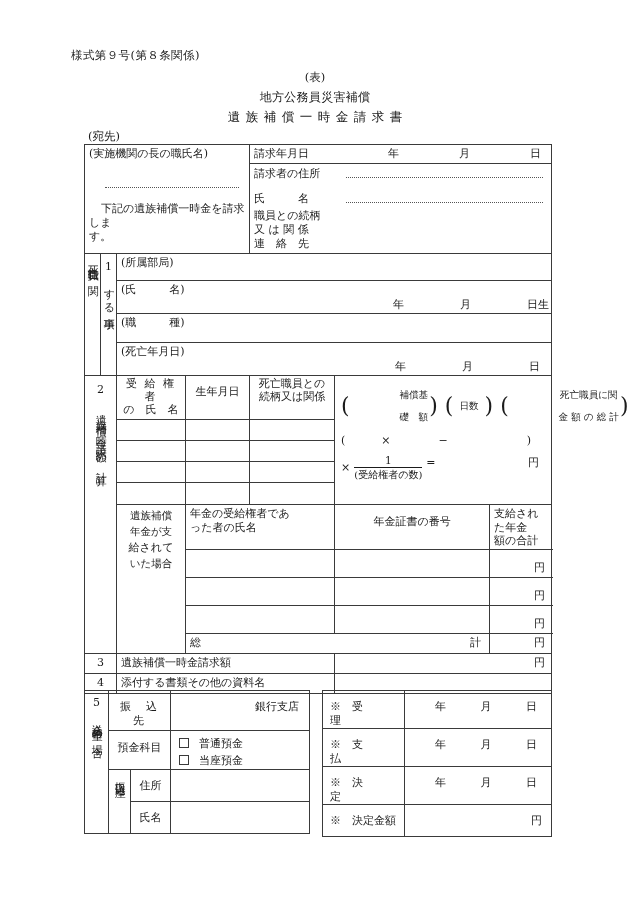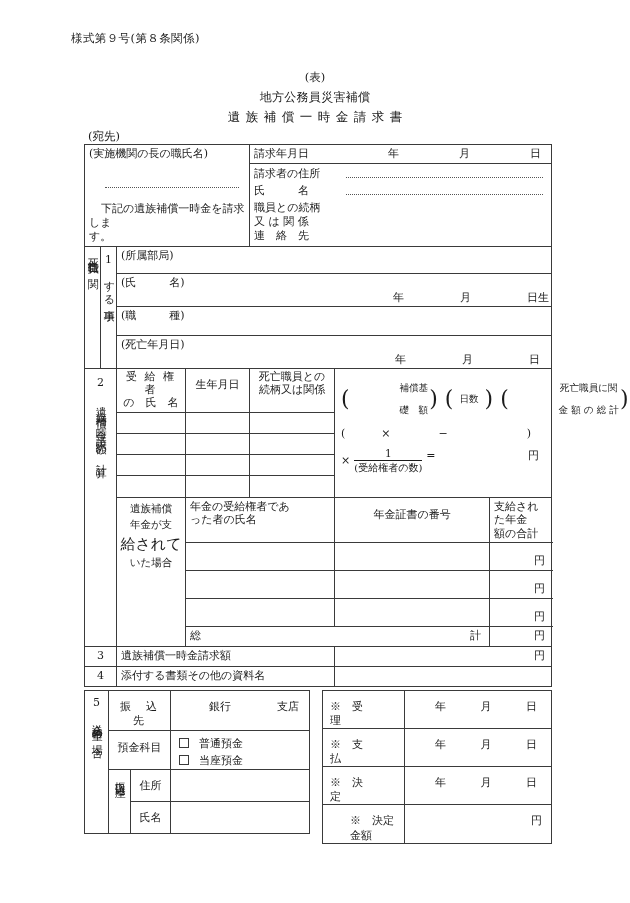--- a/index.html
+++ b/index.html
@@ -21,21 +21,21 @@
     inset: 0;
     width: 630px;
     height: 903px;
     overflow: hidden;
   }
 
   
   .form-no {
     position: absolute;
     left: 71px;
-    top: 31px;
+    top: 48px;
     font-size: 11.5px;
     letter-spacing: 0.4px;
     white-space: nowrap;
   }
   .omote {
     position: absolute;
     left: 0; right: 0;
     top: 70px;
     text-align: center;
     font-size: 11.5px;
@@ -248,21 +248,21 @@
       </td>
     </tr>
     <tr>
       <td colspan="4" style="height:82px">
         <div class="pad" style="height:100%;box-sizing:border-box;padding-top:3px;">
           <div style="display:flex;align-items:flex-end;">
             <span style="width:92px;flex:0 0 92px;">請求者の住所</span>
             <span class="dotline" style="flex:1 1 auto;margin-bottom:3px;margin-right:4px;"></span>
           </div>
           <div style="display:flex;align-items:flex-end;margin-top:3px;">
-            <span style="width:92px;flex:0 0 92px;">氏　　　名</span>
+            <span style="width:92px;flex:0 0 92px;margin-top:8px;">氏　　　名</span>
             <span class="dotline" style="flex:1 1 auto;margin-bottom:3px;margin-right:4px;"></span>
           </div>
           <div style="margin-top:3px;">職員との続柄</div>
           <div>又 は 関 係</div>
           <div>連　絡　先</div>
         </div>
       </td>
     </tr>
 
     <tr>
@@ -400,21 +400,21 @@
       <td style="height:21px"></td>
       <td></td>
       <td></td>
     </tr>
 
     <tr>
       <td rowspan="5" class="vcell">
         <div class="vwrap" style="flex-direction:column;justify-content:center;line-height:1.5;">
           <span style="font-size:10.5px;">遺族補償</span>
           <span style="font-size:10.5px;">年金が支</span>
-          <span style="font-size:15px;">給されて</span>
+          <span style="font-size:11px;">給されて</span>
           <span style="font-size:10.5px;">いた場合</span>
         </div>
       </td>
       <td colspan="2" style="height:30px">
         <div class="pad" style="line-height:1.2;">
           <div>年金の受給権者であ</div>
           <div>った者の氏名</div>
         </div>
       </td>
       <td colspan="2" class="center">
@@ -496,21 +496,21 @@
       <td rowspan="4" class="vcell">
         <div class="vwrap" style="flex-direction:column;justify-content:flex-start;padding-top:5px;">
           <span style="font-size:11px;display:block;margin-bottom:6px;">5</span>
           <span class="vtext tight">送金希望の場合</span>
         </div>
       </td>
       <td colspan="2" class="center" style="height:30px">
         <div class="pad sp2" style="padding-top:9px;">振　込　先</div>
       </td>
       <td>
-        <div class="pad" style="display:flex;justify-content:space-between;padding:9px 10px 0 10px;">
+        <div class="pad" style="display:flex;justify-content:flex-end;padding:9px 10px 0 10px;">
           <span style="padding-left:28px;">銀行</span>
           <span>支店</span>
         </div>
       </td>
     </tr>
     <tr>
       <td colspan="2" class="center" style="height:32px">
         <div class="pad" style="padding-top:10px;">預金科目</div>
       </td>
       <td>
@@ -581,21 +581,21 @@
       <td>
         <div class="pad" style="display:flex;justify-content:space-between;padding:9px 14px 0 30px;">
           <span>年</span>
           <span>月</span>
           <span>日</span>
         </div>
       </td>
     </tr>
     <tr>
       <td style="height:31px">
-        <div class="pad" style="padding:9px 0 0 7px;margin-left:20px;">※　決定金額</div>
+        <div class="pad" style="padding:9px 0 0 7px;">※　決定金額</div>
       </td>
       <td class="right">
         <div class="pad" style="padding:9px 9px 0 0;">円</div>
       </td>
     </tr>
   </tbody>
     </table>
 
 </div>
 

